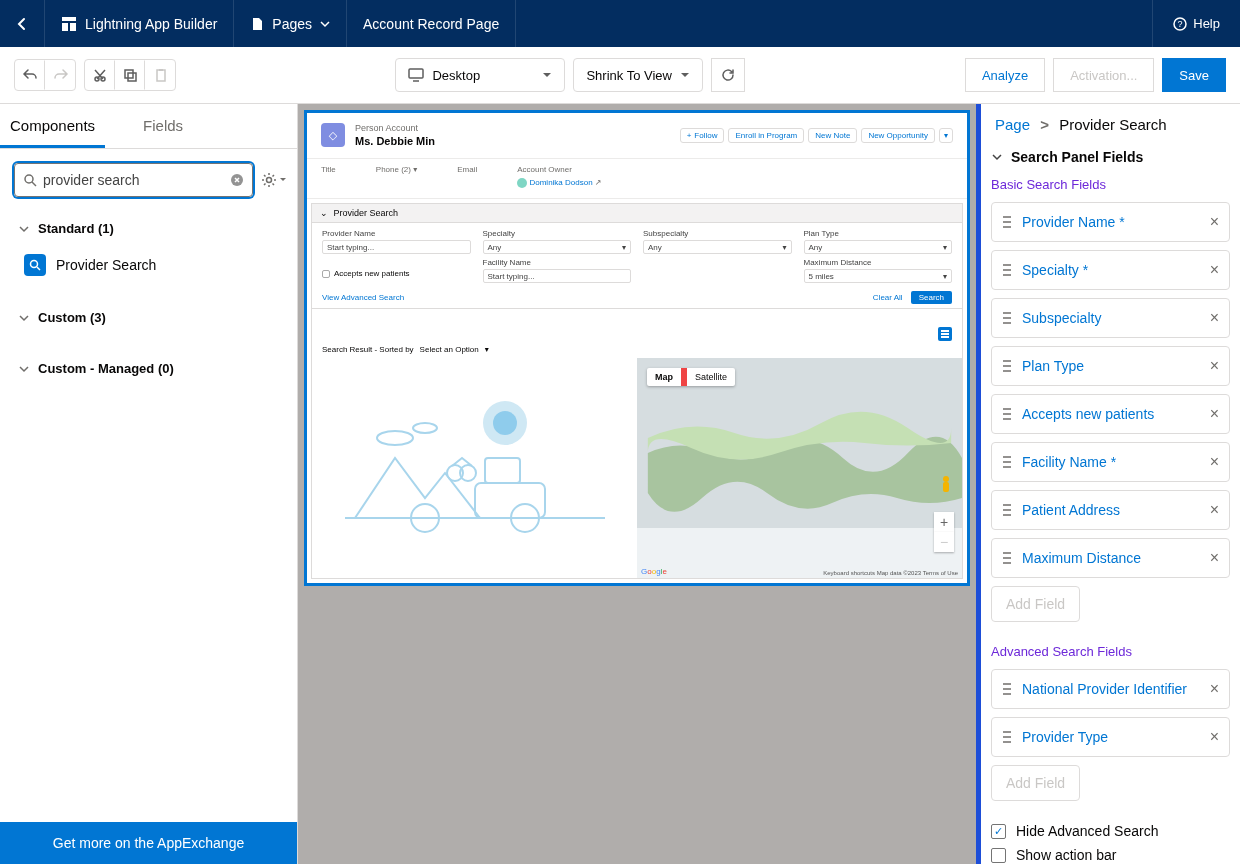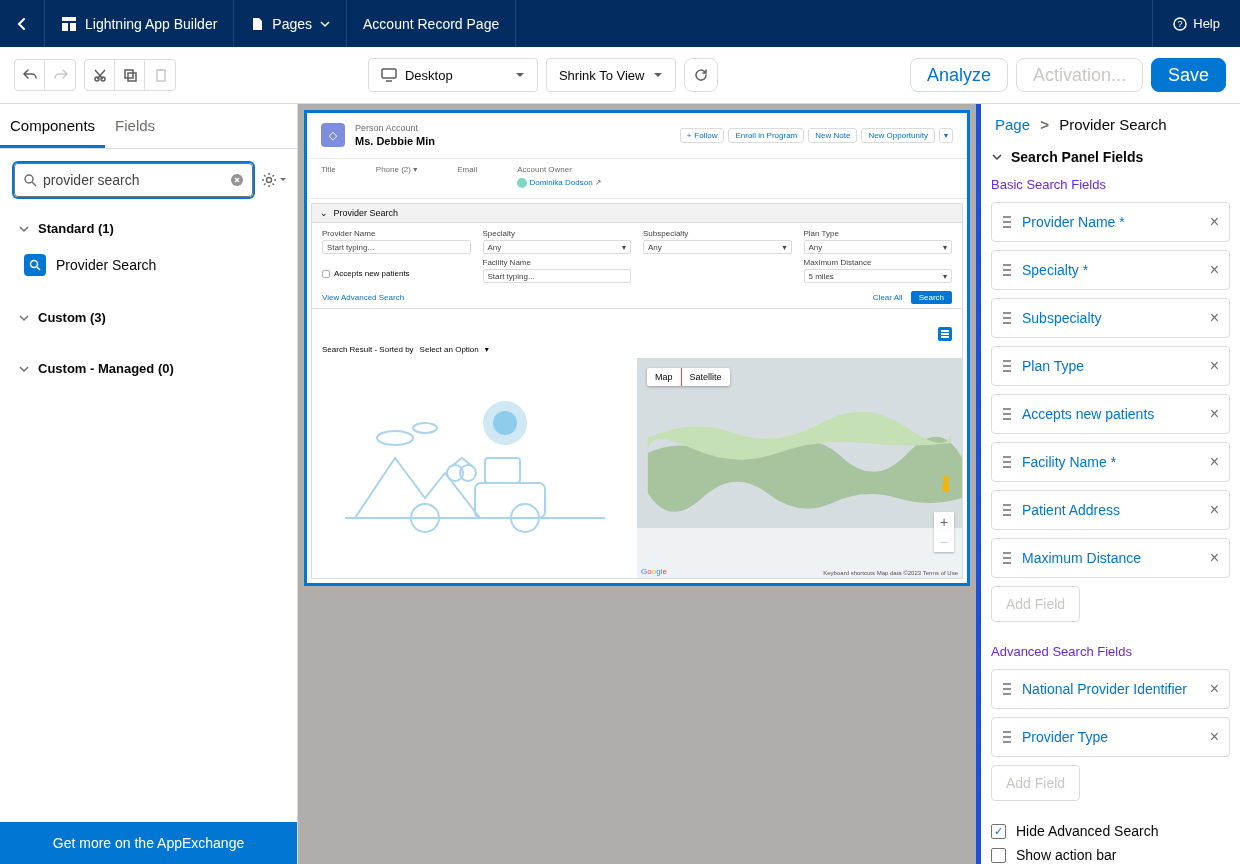--- a/index.html
+++ b/index.html
@@ -16,29 +16,29 @@
 
 .toolbar { display: flex; align-items: center; height: 57px; padding: 0 14px; border-bottom: 1px solid #dddbda; justify-content: space-between; }
 .toolbar .left, .toolbar .center, .toolbar .right { display: flex; align-items: center; gap: 8px; }
 .toolbar .iconbtn { width: 30px; height: 30px; display:flex;align-items:center;justify-content:center; border:1px solid transparent; border-radius:4px; cursor:pointer; color:#5e5e5e;}
 .toolbar .iconbtn.disabled { color: #c9c7c5; cursor:default;}
 .toolbar .grp { border:1px solid #dddbda; border-radius:4px; display:flex; overflow:hidden;}
 .toolbar .grp .iconbtn { border-radius:0; border-right:1px solid #dddbda; }
 .toolbar .grp .iconbtn:last-child { border-right:none;}
 .select-like { display:flex; align-items:center; gap:8px; height: 34px; padding: 0 12px; border:1px solid #dddbda; border-radius:4px; background:#fff; cursor:pointer; font-size:13px; min-width:170px; justify-content:space-between;}
 .select-like.narrow { min-width:130px;}
-.btn { height:34px; padding: 0 16px; border:1px solid #dddbda; border-radius:8px; background:#fff; cursor:pointer; font-size:18px; display:flex;align-items:center;}
+.btn { height:34px; padding: 0 16px; border:1px solid #dddbda; border-radius:0; background:#fff; cursor:pointer; font-size:13px; display:flex;align-items:center;}
 .btn.link { color:#0176d3; }
 .btn.disabled { color:#c9c7c5; cursor:default;}
 .btn.primary { background:#0176d3; color:#fff; border-color:#0176d3;}
 
 
 .body { display:flex; height: calc(864px - 47px - 57px); }
 .leftpane { width: 298px; border-right:1px solid #dddbda; display:flex; flex-direction:column; position:relative;}
-.tabs { display:flex; border-bottom:1px solid #dddbda; }
+.tabs { display:flex; border-bottom:1px solid #dddbda;gap:28px; }
 .tab { padding: 13px 10px 11px; font-size:15px; color:#706e6b; cursor:pointer; }
 .tab.active { color:#080707; font-weight:400; border-bottom:3px solid #0176d3; }
 .searchrow { padding: 14px 14px 8px; display:flex; gap:8px; align-items:center;}
 .searchbox { flex:1; display:flex; align-items:center; height:34px; border:1px solid #747474; border-radius:4px; padding:0 8px; gap:6px; box-shadow:0 0 0 2px #0176d3;}
 .searchbox input { flex:1; border:none; outline:none; font-size:14px; color:#444;}
 .searchbox .clear { color:#706e6b; cursor:pointer; font-size:15px;}
 .gear { width:28px; display:flex; align-items:center; justify-content:center; color:#706e6b; cursor:pointer; gap:2px;}
 .catlist { padding: 6px 14px; overflow:auto;}
 .cat { padding: 10px 4px; display:flex; align-items:center; gap:8px; font-weight:700; cursor:pointer;}
 .cat .chev { color:#706e6b; }
@@ -73,21 +73,21 @@
 .psfooter a { color:#0176d3; text-decoration:none;}
 .psfooter .sbtn { background:#0176d3;color:#fff;border-radius:2px;padding:2px 8px;}
 .psresults { padding:4px 10px; border-top:1px solid #dddbda; display:flex; justify-content:space-between; align-items:center;}
 .psresults .sort { display:flex; gap:6px; align-items:center; font-size:8px;margin-top:32px;}
 .psresults .sort .inp { min-width:80px;}
 .psmap { display:flex; height:220px;}
 .psmap .illus { flex:1; background:#fff; display:flex;align-items:center;justify-content:center;}
 .psmap .map { flex:1; background:#dfe3e6; position:relative;}
 .maptype { position:absolute; top:10px; left:10px; background:#fff; border-radius:2px; box-shadow:0 1px 3px rgba(0,0,0,0.3); display:flex; font-size:9px;}
 .maptype span { padding:4px 8px;}
-.maptype span:first-child { font-weight:400; border-right:1px solid #ef4444;}
+.maptype span:first-child { font-weight:700; border-right:6px solid #ef4444;}
 .mapctrls { position:absolute; right:8px; bottom:26px; display:flex; flex-direction:column; gap:0;}
 .mapctrls div { width:20px;height:20px;background:#fff;display:flex;align-items:center;justify-content:center;font-size:14px;color:#666;box-shadow:0 1px 2px rgba(0,0,0,0.3);}
 .mapfoot { position:absolute; bottom:2px; right:4px; font-size:6px; color:#555;}
 .maplogo { position:absolute; bottom:2px; left:4px; font-size:8px;}
 
 
 .rightpane { width: 264px; border-left:5px solid #1d4ed8; padding: 12px 10px 20px; overflow:auto;}
 .breadcrumb { font-size:15px; margin-bottom:16px; padding-left:4px;}
 .breadcrumb a { color:#0176d3; text-decoration:none;}
 .breadcrumb .sep { color:#706e6b; margin:0 6px; font-weight:700;}

